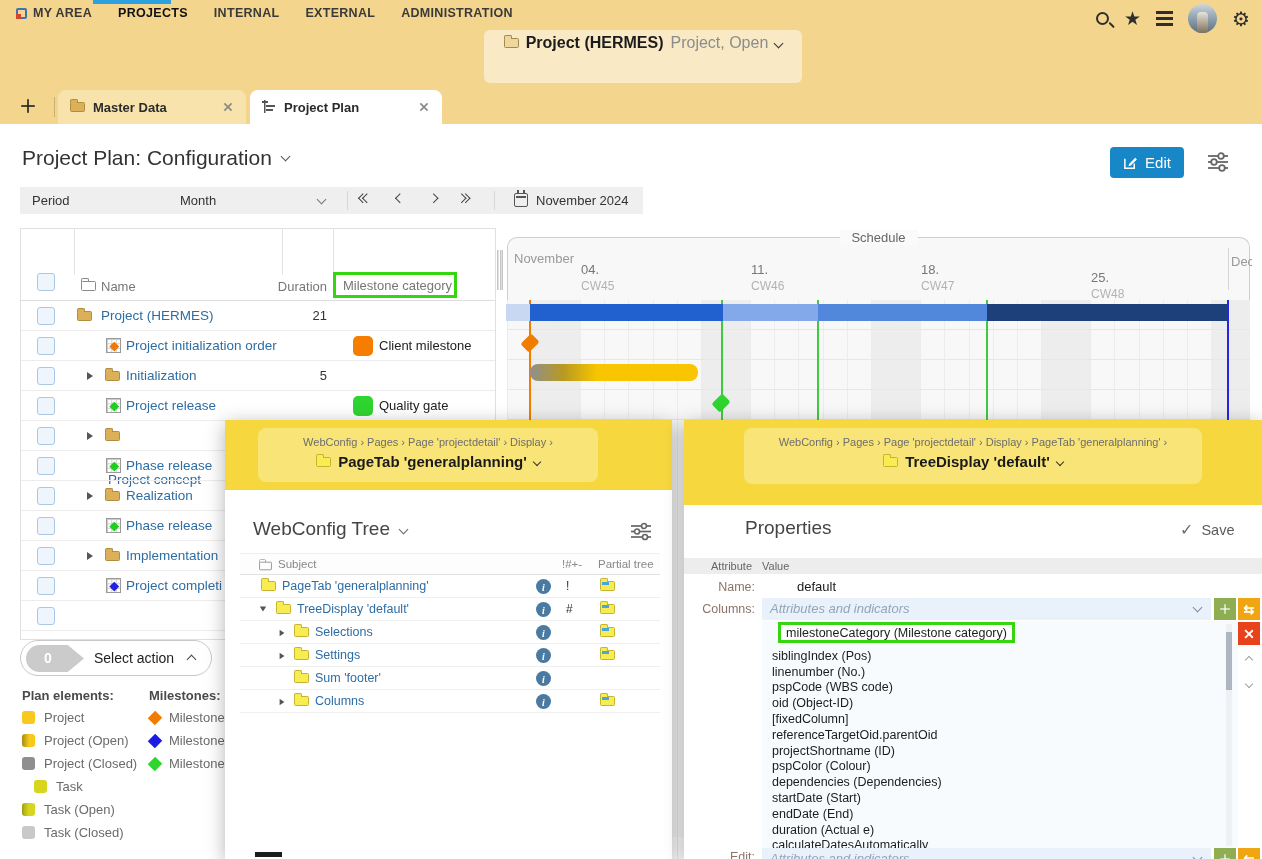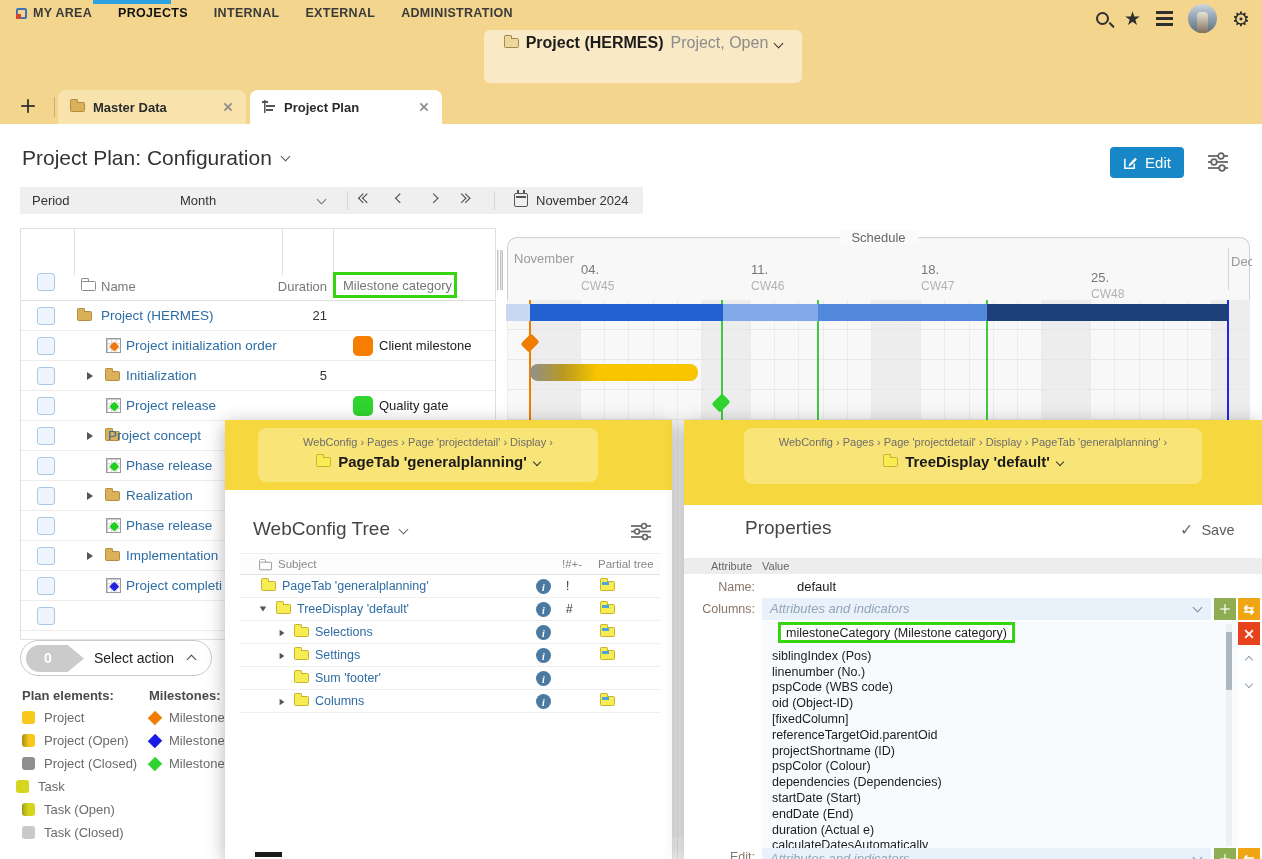--- a/index.html
+++ b/index.html
@@ -345,21 +345,21 @@
       <span class="checkbox"></span>
       <span class="r-ms ms-icon green"></span>
       <span class="r-name" style="left:105px;">Project release</span>
       <span class="r-chip chip-green"></span>
       <span class="r-mslabel">Quality gate</span>
     </div>
     <div class="plan-row" style="top:192px;">
       <span class="checkbox"></span>
       <span class="r-caret caret-r"></span>
       <span class="r-folder folder" style="left:84px;"></span>
-      <span class="r-name" style="left:87px;">Project concept</span>
+      <span class="r-name" style="left:87px;margin-top:44px;">Project concept</span>
     </div>
     <div class="plan-row" style="top:222px;">
       <span class="checkbox"></span>
       <span class="r-ms ms-icon green"></span>
       <span class="r-name" style="left:105px;">Phase release</span>
     </div>
     <div class="plan-row" style="top:252px;">
       <span class="checkbox"></span>
       <span class="r-caret caret-r"></span>
       <span class="r-folder folder" style="left:84px;"></span>
@@ -450,21 +450,21 @@
       <span>Project</span>
   </div>
   <div class="legend-item" style="left:22px; top:733px;">
     <span class="sw sw-project-open"></span>
       <span>Project (Open)</span>
   </div>
   <div class="legend-item" style="left:22px; top:756px;">
     <span class="sw sw-project-closed"></span>
       <span>Project (Closed)</span>
   </div>
-  <div class="legend-item" style="left:16px; top:779px;">
+  <div class="legend-item" style="left:34px; top:779px;">
     <span class="sw sw-task"></span>
       <span>Task</span>
   </div>
   <div class="legend-item" style="left:22px; top:802px;">
     <span class="sw sw-task-open"></span>
       <span>Task (Open)</span>
   </div>
   <div class="legend-item" style="left:22px; top:825px;">
     <span class="sw sw-task-closed"></span>
       <span>Task (Closed)</span>

